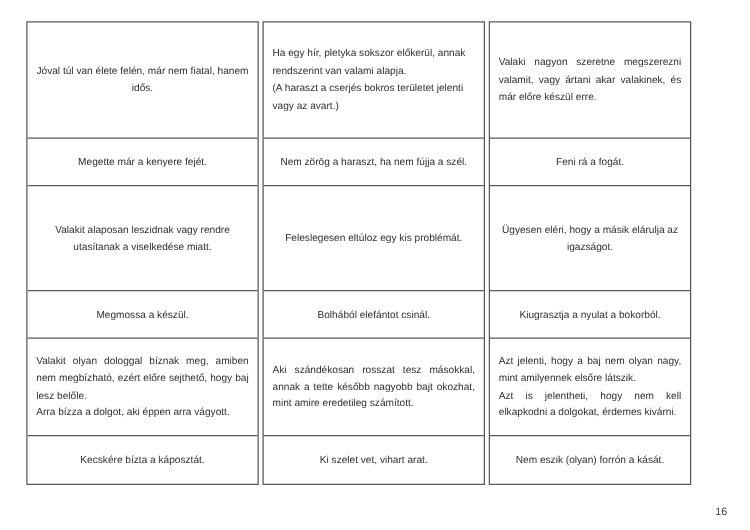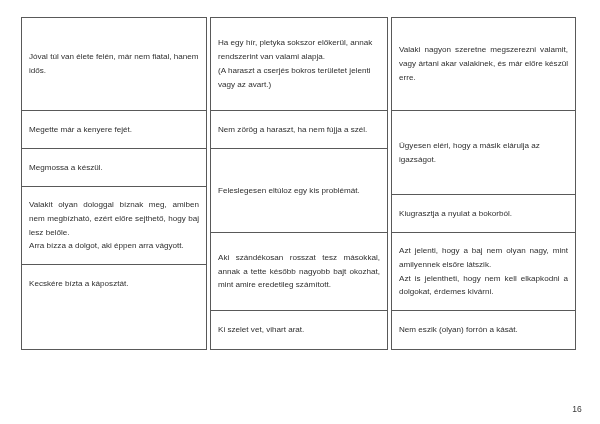--- a/index.html
+++ b/index.html
@@ -40,21 +40,21 @@
   .col-table {
     display: flex;
     flex-direction: column;
     border: 1.3px solid #595959;
     box-sizing: border-box;
     background: #ffffff;
   }
 
   .col-table.c1 { width: 186px; }
   .col-table.c2 { width: 178px; }
-  .col-table.c3 { width: 185px; }
+  .col-table.c3 { width: 162px; }
 
   .cell {
     box-sizing: border-box;
     border-bottom: 1.3px solid #595959;
     display: flex;
     align-items: center;
     justify-content: center;
     padding: 5px 7px;
     font-size: 8.1px;
     line-height: 1.72;
@@ -62,21 +62,21 @@
   }
   .cell:last-child {
     border-bottom: none;
   }
 
   .cell .txt {
     width: 100%;
     display: block;
   }
 
-  .cell.center .txt { }
+  .cell.center .txt { text-align: center; }
   .cell.justify .txt { text-align: justify; text-align-last: left; }
 
   
   .h-r1 { height: 93px; }
   .h-r2 { height: 38px; }
   .h-r3 { height: 84px; }
   .h-r4 { height: 38px; }
   .h-r5 { height: 78px; }
   .h-r6 { height: 38px; }
 
@@ -96,20 +96,23 @@
 
   <div class="tables-area">
 
     <div class="col-table c1">
       <div class="cell center h-r1">
           <span class="txt">Jóval túl van élete felén, már nem fiatal, hanem idős.</span>
         </div>
       <div class="cell center h-r2">
           <span class="txt">Megette már a kenyere fejét.</span>
         </div>
+      <div class="cell center h-r3">
+          <span class="txt">Valakit alaposan leszidnak vagy rendre utasítanak a viselkedése miatt.</span>
+        </div>
       <div class="cell center h-r4">
           <span class="txt">Megmossa a készül.</span>
         </div>
       <div class="cell justify h-r5">
           <span class="txt">Valakit olyan dologgal bíznak meg, amiben nem megbízható, ezért előre sejthető, hogy baj lesz belőle.<br>Arra bízza a dolgot, aki éppen arra vágyott.</span>
         </div>
       <div class="cell center h-r6">
           <span class="txt">Kecskére bízta a káposztát.</span>
         </div>
     </div>
@@ -117,31 +120,37 @@
     <div class="col-table c2">
       <div class="cell h-r1">
           <span class="txt">Ha egy hír, pletyka sokszor előkerül, annak rendszerint van valami alapja.<br>(A haraszt a cserjés bokros területet jelenti vagy az avart.)</span>
         </div>
       <div class="cell center h-r2">
           <span class="txt">Nem zörög a haraszt, ha nem fújja a szél.</span>
         </div>
       <div class="cell center h-r3">
           <span class="txt">Feleslegesen eltúloz egy kis problémát.</span>
         </div>
+      <div class="cell center h-r4">
+          <span class="txt">Bolhából elefántot csinál.</span>
+        </div>
       <div class="cell justify h-r5">
           <span class="txt">Aki szándékosan rosszat tesz másokkal, annak a tette később nagyobb bajt okozhat, mint amire eredetileg számított.</span>
         </div>
       <div class="cell center h-r6">
           <span class="txt">Ki szelet vet, vihart arat.</span>
         </div>
     </div>
 
     <div class="col-table c3">
       <div class="cell justify h-r1">
           <span class="txt">Valaki nagyon szeretne megszerezni valamit, vagy ártani akar valakinek, és már előre készül erre.</span>
+        </div>
+      <div class="cell center h-r2">
+          <span class="txt">Feni rá a fogát.</span>
         </div>
       <div class="cell center h-r3">
           <span class="txt">Ügyesen eléri, hogy a másik elárulja az igazságot.</span>
         </div>
       <div class="cell center h-r4">
           <span class="txt">Kiugrasztja a nyulat a bokorból.</span>
         </div>
       <div class="cell justify h-r5">
           <span class="txt">Azt jelenti, hogy a baj nem olyan nagy, mint amilyennek elsőre látszik.<br> Azt is jelentheti, hogy nem kell elkapkodni a dolgokat, érdemes kivárni.</span>
         </div>

